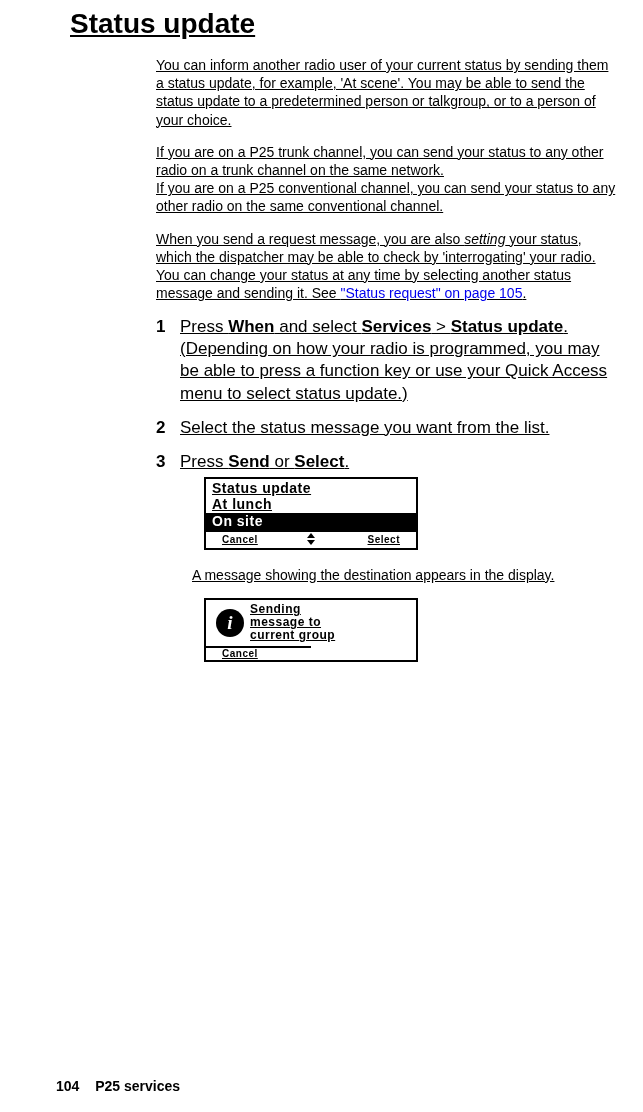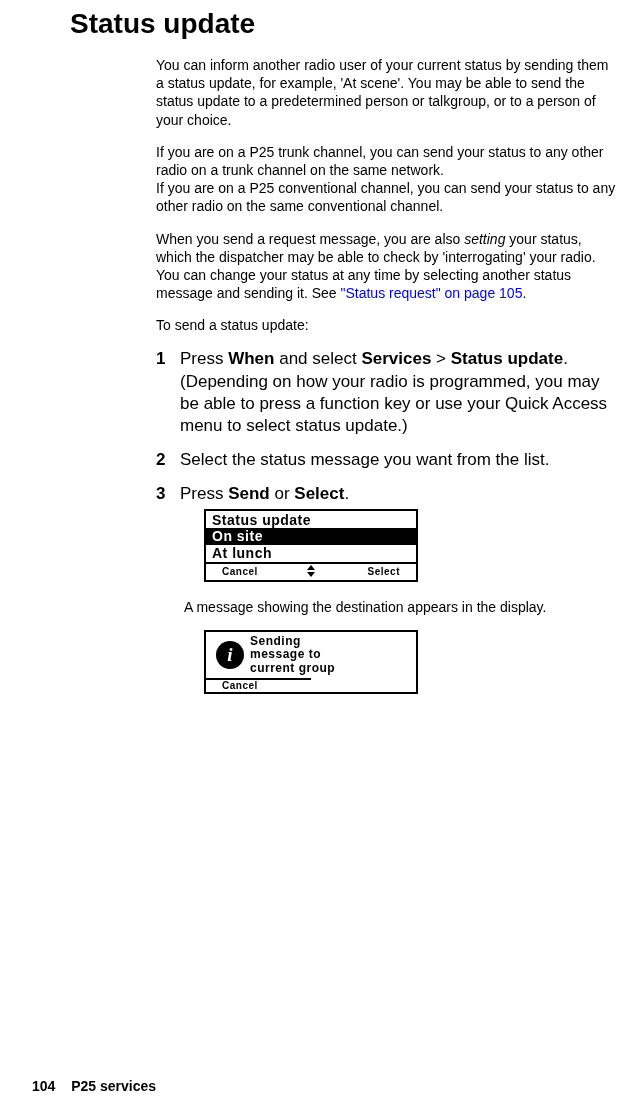--- a/index.html
+++ b/index.html
@@ -10,20 +10,21 @@
     width: 643px;
     height: 1112px;
     position: relative;
     background: #fff;
   }
   .page {
     padding: 8px 24px 40px 70px;
     box-sizing: border-box;
     height: 100%;
     position: relative;
+    text-decoration: underline;
   }
   h1 {
     font-size: 28px;
     font-weight: bold;
     margin: 0 0 16px 0;
   }
   .body-indent {
     margin-left: 86px;
   }
   p {
@@ -135,21 +136,21 @@
     font-size: 10px;
     letter-spacing: 0.5px;
     padding: 1px 16px;
     width: 50%;
     box-sizing: border-box;
   }
 
   .footer {
     position: absolute;
     bottom: 18px;
-    left: 32px;
+    left: 56px;
     font-size: 14px;
     font-weight: bold;
   }
   .footer-page { margin-right: 12px; }
 </style>
 </head>
 <body>
 
 <div class="page">
   <h1>Status update</h1>
@@ -159,52 +160,51 @@
 
     <p>
       <span>If you are on a P25 trunk channel, you can send your status to any other radio on a trunk channel on the same network.</span><br>
       <span>If you are on a P25 conventional channel, you can send your status to any other radio on the same conventional channel.</span>
     </p>
 
     <p>
       <span>When you send a request message, you are also </span><em>setting</em><span> your status, which the dispatcher may be able to check by 'interrogating' your radio. You can change your status at any time by selecting another status message and sending it. See </span><a href="#" class="link">"Status request" on page 105</a><span>.</span>
     </p>
 
-    <p>To send a status update:</p>
 
     <ol>
       <li>
         <span class="step-num">1</span>
         <span>Press </span><b>When</b><span> and select </span><b>Services</b><span> &gt; </span><b>Status update</b><span>. (Depending on how your radio is programmed, you may be able to press a function key or use your Quick Access menu to select status update.)</span>
       </li>
       <li>
         <span class="step-num">2</span>
         <span>Select the status message you want from the list.</span>
       </li>
       <li>
         <span class="step-num">3</span>
         <span>Press </span><b>Send</b><span> or </span><b>Select</b><span>.</span>
 
         <div class="radio-display">
           <div class="rd-title">Status update</div>
+          <div class="rd-row">At lunch</div>
           <div class="rd-row selected">On site</div>
-          <div class="rd-row">At lunch</div>
           <div class="rd-softkeys">
             <span class="left">Cancel</span>
             <span class="rd-arrow">
               <svg width="10" height="12" viewBox="0 0 10 12">
                   <polygon points="5,0 9,5 1,5" fill="#000"></polygon>
                   <polygon points="5,12 9,7 1,7" fill="#000"></polygon>
                 </svg>
             </span>
             <span class="right">Select</span>
           </div>
         </div>
 
-        <p style="margin-left:4px;">A message showing the destination appears in the display.</p>
+        <p style="margin-left:12px;">A message showing the destination appears in the display.</p>
 
         <div class="radio-display info">
           <div class="info-body">
             <div class="info-icon">i</div>
             <div class="info-text">
               <span>Sending</span><br>
               <span>message to</span><br>
               <span>current group</span>
             </div>
           </div>

